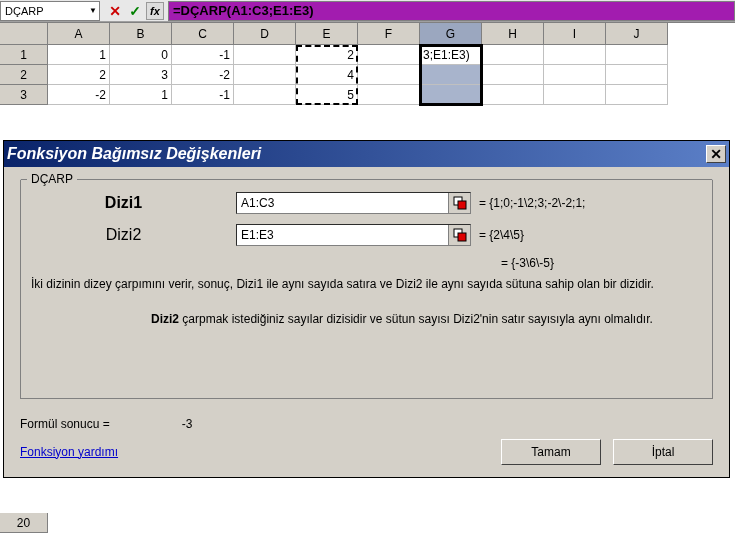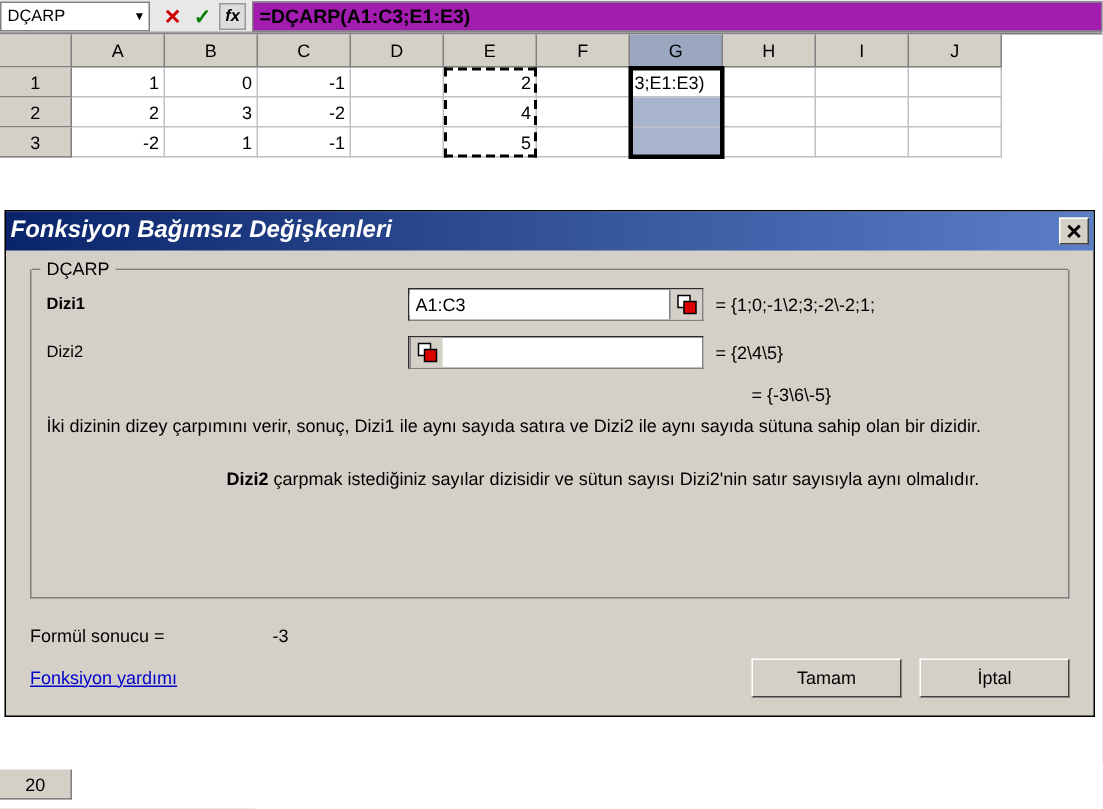--- a/index.html
+++ b/index.html
@@ -33,23 +33,23 @@
 
 .dialog { position: absolute; left: 3px; top: 140px; width: 727px; background: #d4d0c8; border: 1px solid #000; }
 .dialog-title { background: linear-gradient(to right, #0a246a, #5b7fc7); color: #fff; font-weight: bold; font-size: 16px; padding: 4px 3px; display: flex; align-items: center; justify-content: space-between; font-style: italic; }
 .dialog-title .title-text { font-style: italic; }
 .dialog-close { width: 20px; height: 18px; background: #d4d0c8; border: 1px solid #fff; border-right-color: #404040; border-bottom-color: #404040; display: flex; align-items: center; justify-content: center; color: #000; font-size: 14px; font-weight: bold; cursor: pointer; font-family: Arial; font-style: normal; }
 .dialog-body { padding: 12px 16px; }
 .fieldset { border: 1px solid #808080; border-top-color: #fff; padding: 12px 10px 70px 10px; margin-bottom: 12px; position: relative; }
 .fieldset::before { content: ""; position: absolute; top: -1px; left: 0; right: 0; height: 1px; background: #808080; }
 .fieldset-legend { position: absolute; top: -8px; left: 6px; background: #d4d0c8; padding: 0 4px; font-size: 12px; }
 .arg-row { display: flex; align-items: center; margin-bottom: 10px; }
-.arg-label { width: 205px; text-align: left; padding-right: 20px; font-size: 11px; }
+.arg-label { width: 205px; text-align: center; padding-right: 20px; font-size: 16px; }
 .arg-label.bold { font-weight: bold; }
-.arg-input-wrap { width: 197px; display: flex; align-items: center; border: 1px inset #808080; background: #fff; height: 22px; margin-left: 36px; }
+.arg-input-wrap { width: 235px; display: flex; align-items: center; border: 1px inset #808080; background: #fff; height: 22px; }
 .arg-input { flex: 1; border: none; outline: none; padding: 0 4px; font-size: 12px; font-family: inherit; }
 .range-btn { width: 22px; height: 20px; background: #d4d0c8; border-left: 1px solid #808080; display: flex; align-items: center; justify-content: center; cursor: pointer; }
 .range-btn svg { width: 14px; height: 14px; }
 .arg-result { margin-left: 8px; font-size: 12px; }
 .result-line { text-align: left; font-size: 12px; margin: 8px 0 6px 470px; }
 .desc-text { font-size: 12px; margin: 6px 0; line-height: 1.4; }
 .param-desc { margin: 18px 0 0 120px; font-size: 12px; line-height: 1.4; }
 .param-desc b { font-weight: bold; }
 .dialog-footer { display: flex; align-items: center; padding: 6px 0 4px 0; }
 .result-label { font-size: 12px; }
@@ -163,20 +163,21 @@
                 <rect x="5" y="5" width="8" height="8" fill="#d00" stroke="#000" stroke-width="1"></rect>
               </svg>
           </div>
         </div>
         <div class="arg-result">= {1;0;-1\2;3;-2\-2;1;</div>
       </div>
 
       <div class="arg-row">
         <div class="arg-label">Dizi2</div>
         <div class="arg-input-wrap">
+          <input class="arg-input" value="E1:E3" style="">
           <div class="range-btn">
             <svg viewBox="0 0 14 14">
                 <rect x="1" y="1" width="8" height="8" fill="#fff" stroke="#000" stroke-width="1"></rect>
                 <rect x="5" y="5" width="8" height="8" fill="#d00" stroke="#000" stroke-width="1"></rect>
               </svg>
           </div>
         </div>
         <div class="arg-result">= {2\4\5}</div>
       </div>
 

